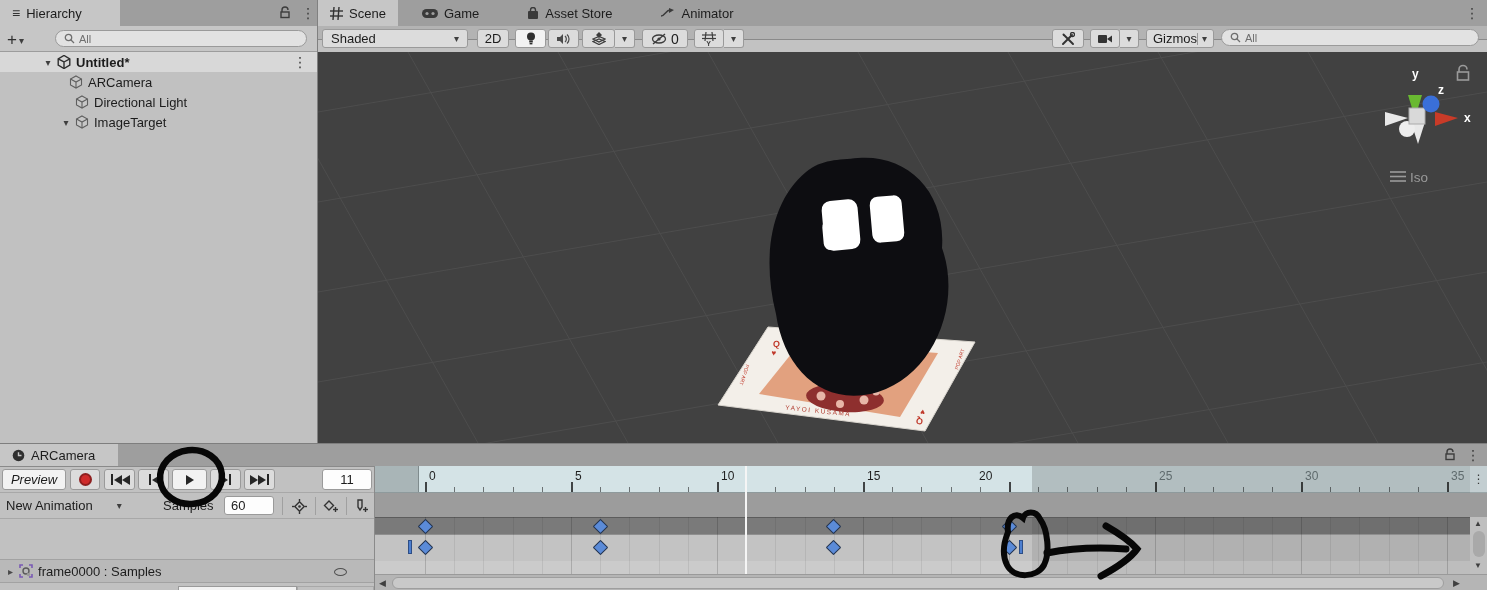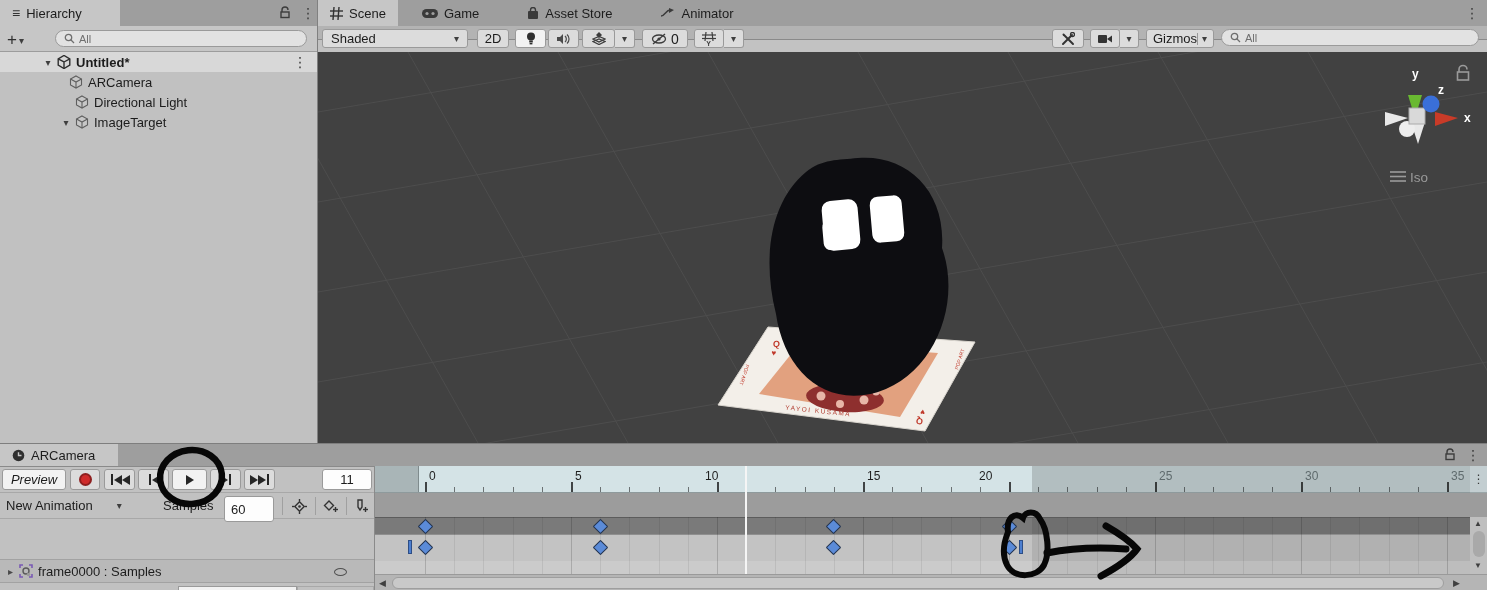--- a/index.html
+++ b/index.html
@@ -394,21 +394,21 @@
         <span>11</span>
       </div>
     </div>
 
     <div class="abs" style="left:0;top:27px;right:0;height:26px;border-bottom:1px solid #a8a8a8;box-sizing:border-box;">
       <div class="abs" style="left:6px;top:0;height:100%;display:flex;align-items:center;gap:10px;font-size:13px;">
         <span>New Animation</span>
         <span class="caret" style="margin-left:14px;">▾</span>
       </div>
       <span class="abs" style="left:163px;top:5px;font-size:13px;">Samples</span>
-      <div class="field abs" style="left:224px;top:3px;width:50px;height:26px;justify-content:flex-start;padding-left:6px;">
+      <div class="field abs" style="left:224px;top:3px;width:50px;height:19px;justify-content:flex-start;padding-left:6px;">
         <span>60</span>
       </div>
       <span class="abs" style="left:282px;top:4px;width:1px;height:18px;background:#a0a0a0;"></span>
       <div class="abs iconbtn" style="left:288px;top:3px;width:22px;height:20px;">
         <svg width="15" height="15" viewBox="0 0 15 15">
             <g stroke="#333" stroke-width="1.4" fill="none">
               <path d="M7.5 2.8 L12.2 7.5 L7.5 12.2 L2.8 7.5 Z"></path>
               <line x1="7.5" y1="0" x2="7.5" y2="2.2"></line>
               <line x1="7.5" y1="12.8" x2="7.5" y2="15"></line>
               <line x1="0" y1="7.5" x2="2.2" y2="7.5"></line>
@@ -474,21 +474,21 @@
           <div class="tick" style="left: 108.4px; height: 5px;"></div>
           <div class="tick" style="left: 137.6px; height: 5px;"></div>
           <div class="tick" style="left: 166.8px; height: 5px;"></div>
           <div class="tick major" style="left: 196px; height: 10px;"></div>
           <span class="ticklabel" style="left: 200px; color: rgb(31, 31, 31);">5</span>
           <div class="tick" style="left: 225.2px; height: 5px;"></div>
           <div class="tick" style="left: 254.4px; height: 5px;"></div>
           <div class="tick" style="left: 283.6px; height: 5px;"></div>
           <div class="tick" style="left: 312.8px; height: 5px;"></div>
           <div class="tick major" style="left: 342px; height: 10px;"></div>
-          <span class="ticklabel" style="left: 330px; color: rgb(31, 31, 31); text-align: right;">10</span>
+          <span class="ticklabel" style="left: 346px; color: rgb(31, 31, 31); text-align: right;">10</span>
           <div class="tick" style="left: 371.2px; height: 5px;"></div>
           <div class="tick" style="left: 400.4px; height: 5px;"></div>
           <div class="tick" style="left: 429.6px; height: 5px;"></div>
           <div class="tick" style="left: 458.8px; height: 5px;"></div>
           <div class="tick major" style="left: 488px; height: 10px;"></div>
           <span class="ticklabel" style="left: 492px; color: rgb(31, 31, 31);">15</span>
           <div class="tick" style="left: 517.2px; height: 5px;"></div>
           <div class="tick" style="left: 546.4px; height: 5px;"></div>
           <div class="tick" style="left: 575.6px; height: 5px;"></div>
           <div class="tick" style="left: 604.8px; height: 5px;"></div>

